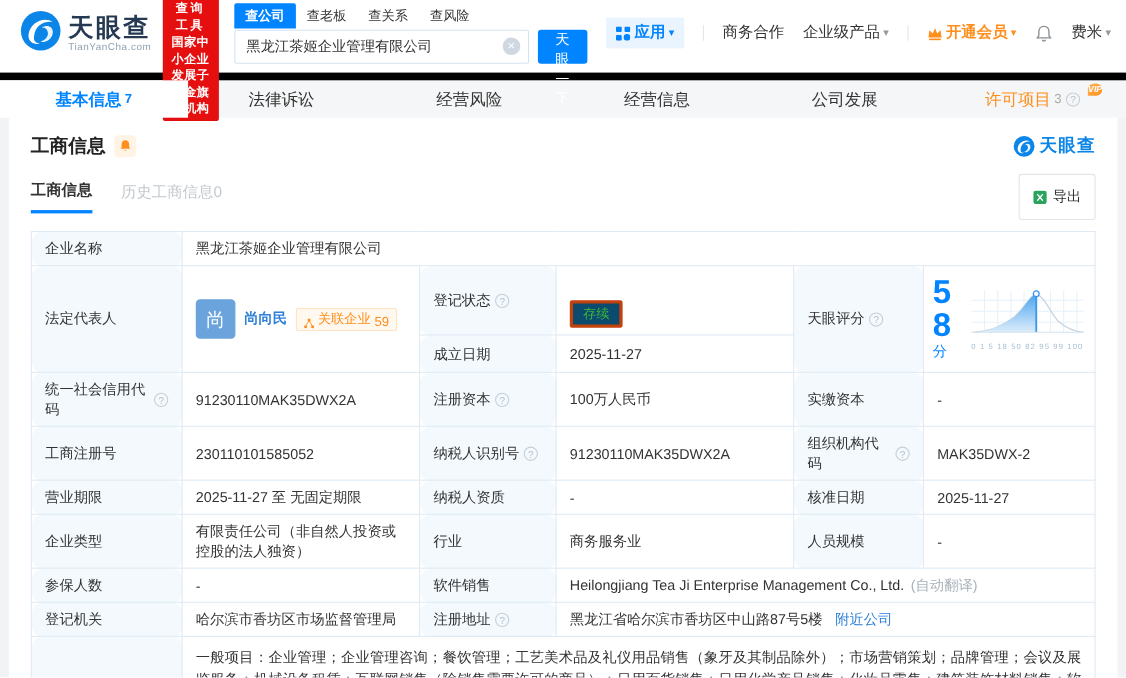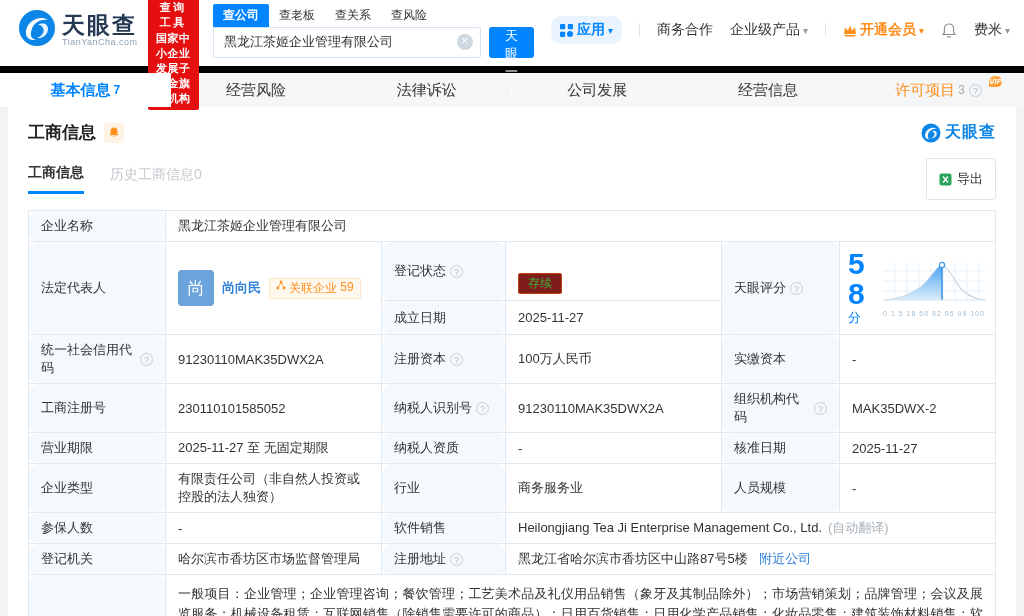--- a/index.html
+++ b/index.html
@@ -10,35 +10,35 @@
   .hdr { height:60px; display:flex; align-items:center; padding:0 14px 0 18px; background:#fff; }
   .logo { display:flex; align-items:center; cursor:pointer; }
   .logo-txt { margin-left:6px; }
   .logo-name { font-size:23px; font-weight:bold; color:#253a52; letter-spacing:2px; line-height:24px;}
   .logo-dom { font-size:9px; color:#8fa2b3; letter-spacing:.5px; }
   .promo { margin-left:10px; background:#e60f0f; color:#fff; border-radius:2px;
     padding:4px 8px; text-align:center; }
   .promo div:first-child { font-size:11px; font-weight:bold; letter-spacing:2.5px; }
   .promo div:last-child { font-size:11px; font-weight:bold; letter-spacing:.5px; margin-top:1px; }
   .search { margin-left:14px; }
-  .stabs { display:flex; align-items:flex-end; height:24px; }
+  .stabs { display:flex; align-items:center; height:24px; }
   .stab { font-size:12px; color:#333; padding:3px 10px; cursor:pointer; }
   .stab.active { background:#0084ff; color:#fff; border-radius:2px 2px 0 0; font-weight:bold;}
   .sbox { display:flex; align-items:center; }
   .sinput-wrap { position:relative; width:268px; }
   .sinput { width:268px; height:31px; border:1px solid #d4e3f1; border-radius:2px;
     font-size:13px; padding:0 28px 0 10px; color:#333; outline:none;
     font-family:"Liberation Sans","DejaVu Sans",sans-serif;}
   .sclear { position:absolute; right:8px; top:7px; width:16px; height:16px; border-radius:50%;
     background:#cfd8e0; color:#fff; font-size:12px; line-height:15px; text-align:center; cursor:pointer;}
   .sbtn { margin-left:8px; height:31px; background:#0084ff; color:#fff; border:none; border-radius:3px;
     font-size:13px; padding:0 16px; cursor:pointer; font-family:inherit; }
   .hmenu { margin-left:auto; display:flex; align-items:center; font-size:14px; color:#333; }
   .hitem { display:flex; align-items:center; margin-left:17px; cursor:pointer; white-space:nowrap;}
-  .apps-pill { background:#eaf4ff; color:#0084ff; border-radius:10px; padding:5px 9px; font-weight:bold;}
+  .apps-pill { background:#eaf4ff; color:#0084ff; border-radius:0; padding:5px 9px; font-weight:bold;}
   .caret { font-size:10px; color:#999; margin-left:3px; }
   .apps-pill .caret { color:#0084ff; }
   .vip-link { color:#ff8e1c; font-weight:bold; }
   .vip-link .caret { color:#ff8e1c; }
   .divider { width:1px; height:14px; background:#e5e5e5; margin-left:17px; }
 
   
   .spacer { height:6px; background:#fff; }
   .tabbar { height:41px; background:#f5f6f7; border-top:7px solid #000000; display:flex; }
   .ntab { flex:1; display:flex; align-items:center; justify-content:center; font-size:15px;
@@ -77,24 +77,24 @@
   .info td { border:1px solid #dfeaf4; font-size:13px; padding:6px 12px; vertical-align:middle;
     word-break:break-all; }
   .info td.lbl { background:#f3f9fd; color:#333;border-radius:10px; }
   .lblwrap { display:flex; align-items:center; }
   .c1{width:137px;} .c2{width:216px;} .c3{width:124px;} .c4{width:216px;} .c5{width:118px;}
   .link { color:#2f81d8; cursor:pointer; text-decoration:none; }
   .bold-link { color:#2f81d8; font-weight:bold; cursor:pointer; }
   .avatar { width:36px; height:36px; background:#6ba3dd; color:#fff; border-radius:4px;
     font-size:17px; display:flex; align-items:center; justify-content:center; cursor:pointer; flex:none;}
   .person { display:flex; align-items:center; gap:8px; }
-  .rel-badge { display:inline-flex; align-items:flex-start; border:1px solid #ffe3c2; background:#fff8ee;
+  .rel-badge { display:inline-flex; align-items:flex-end; border:1px solid #ffe3c2; background:#fff8ee;
     color:#ff8e1c; font-size:12px; padding:1px 6px; border-radius:2px; cursor:pointer; white-space:nowrap;}
   .rel-badge svg { margin-right:3px; }
-  .status-badge { display:inline-block; border:1px solid #c2410c; background:#7f1d1d; color:#3cb53c;
+  .status-badge { display:inline-block; border:3px solid #c2410c; background:#0c4a6e; color:#3cb53c;
     font-size:12px; padding:1px 9px; border-radius:2px;margin-top:25px; }
   .score-cell { display:flex; align-items:center; gap:6px; padding:2px 0; }
   .score-num { color:#0084ff; font-size:30px; font-weight:bold; line-height:30px;}
   .score-unit { color:#0084ff; font-size:13px; }
   .axis { font-size:7px; color:#a4bed2; text-align:center; letter-spacing:1px; margin-top:1px;
     white-space:nowrap;}
   .note { color:#a9b2ba; margin-left:6px; }
   .scope-text { line-height:19.5px; text-align:justify; }
   .r2h td { height:34px; }
 </style>
@@ -181,30 +181,30 @@
 </div>
 
 <div class="spacer"></div>
 
 <div class="tabbar">
   <div class="ntab active">
     <span>基本信息</span>
     <span class="cnt">7</span>
   </div>
   <div class="ntab">
+    <span>法律诉讼</span>
+  </div>
+  <div class="ntab">
     <span>经营风险</span>
   </div>
   <div class="ntab">
-    <span>法律诉讼</span>
+    <span>经营信息</span>
   </div>
   <div class="ntab">
     <span>公司发展</span>
-  </div>
-  <div class="ntab">
-    <span>经营信息</span>
   </div>
   <div class="ntab hist">
     <span>许可项目</span>
     <span class="cnt">3</span>
     <span class="qmark">?</span>
     <span class="vip-badge">VIP</span>
   </div>
 </div>
 
 <div class="content-bg">

